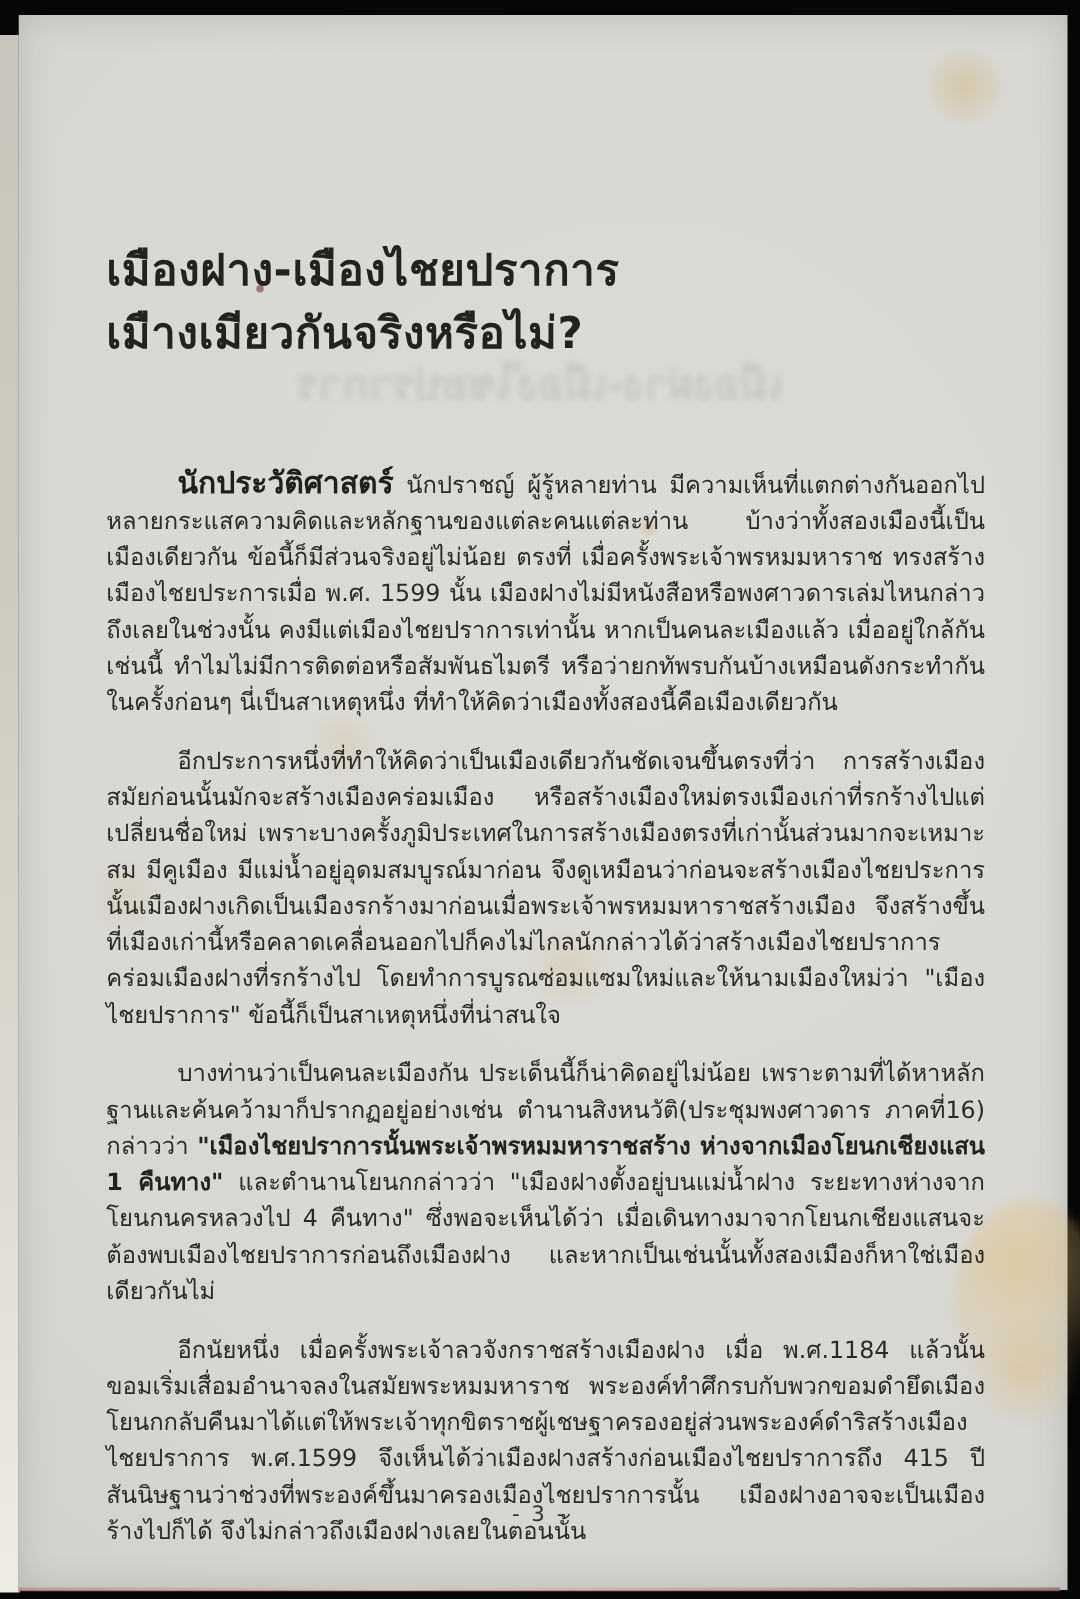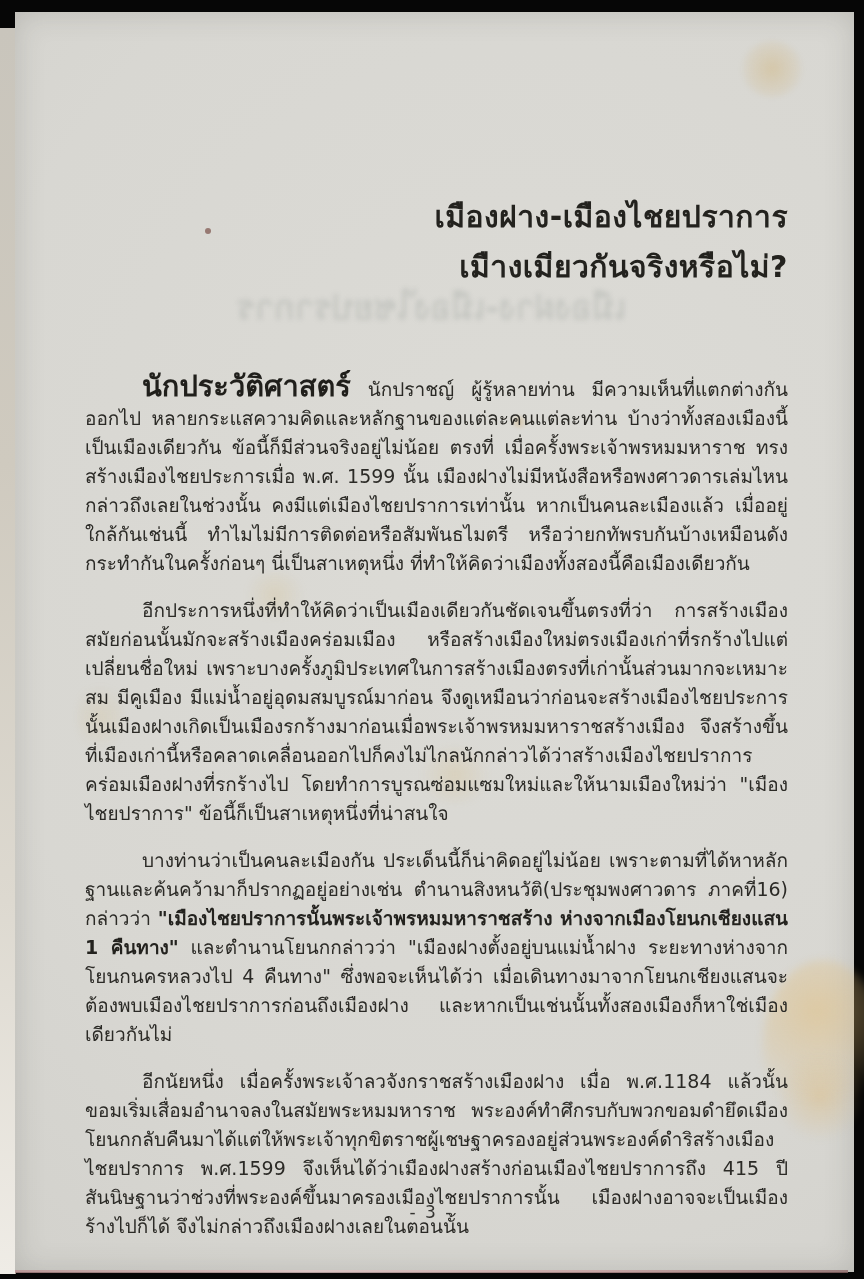--- a/index.html
+++ b/index.html
@@ -54,40 +54,40 @@
     filter:blur(2.5px);
     pointer-events:none;
   }
   .content{
     position:relative;
     padding:0 66px 0 70px;
     color:#2b2a26;
   }
   .title{
     margin:180px 0 0 0;
-    text-align:right;
-    font-size:30px;
+    text-align:left;
+    font-size:35px;
     font-weight:700;
     line-height:50px;
     color:#23221e;
     letter-spacing:.5px;
   }
   .title .title-line{display:block;}
   .body-text{
     margin-top:80px;
     font-size:19px;
     line-height:29px;
     text-align:justify;
     text-align-last:left;
   }
   .body-text p{
     margin:0 0 18px 0;
     text-indent:57px;
   }
-  .p1-lead{font-size:29px;font-weight:700;color:#201f1b;}
+  .p1-lead{font-size:24px;font-weight:700;color:#201f1b;}
   .quote-bold{font-weight:700;color:#23221e;}
   .page-number{
     position:absolute;bottom:50px;left:0;right:6px;
     text-align:center;
     font-size:17px;
     color:#343330;
     letter-spacing:2px;
   }
 </style>
 </head>

